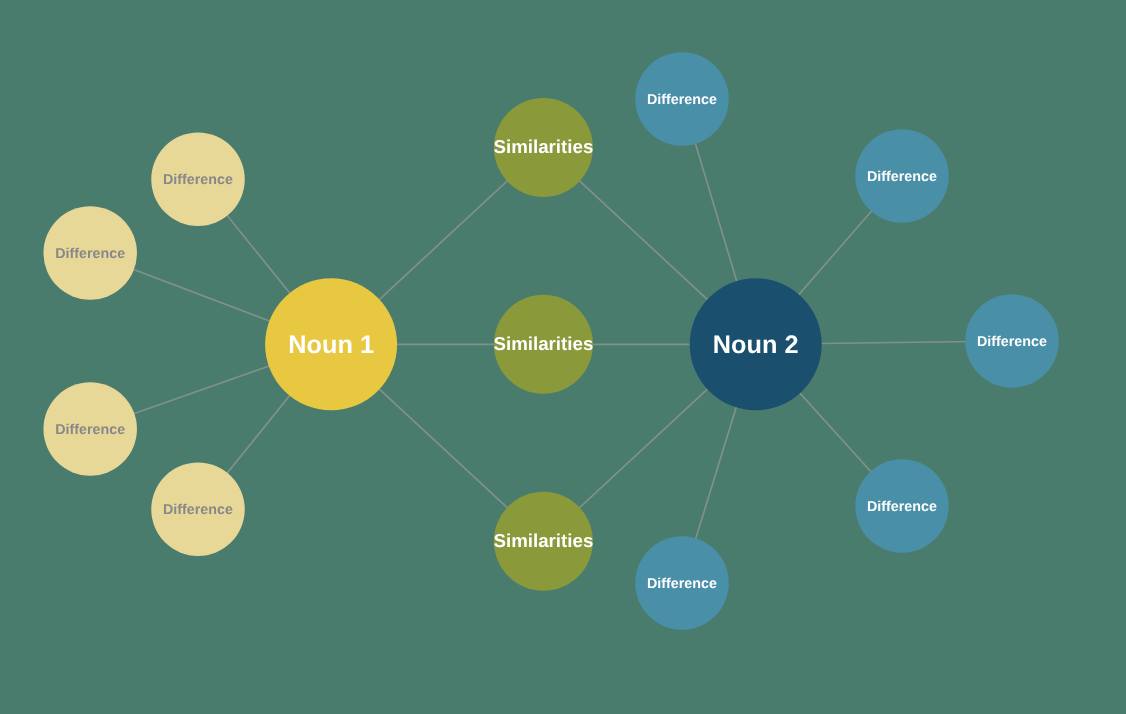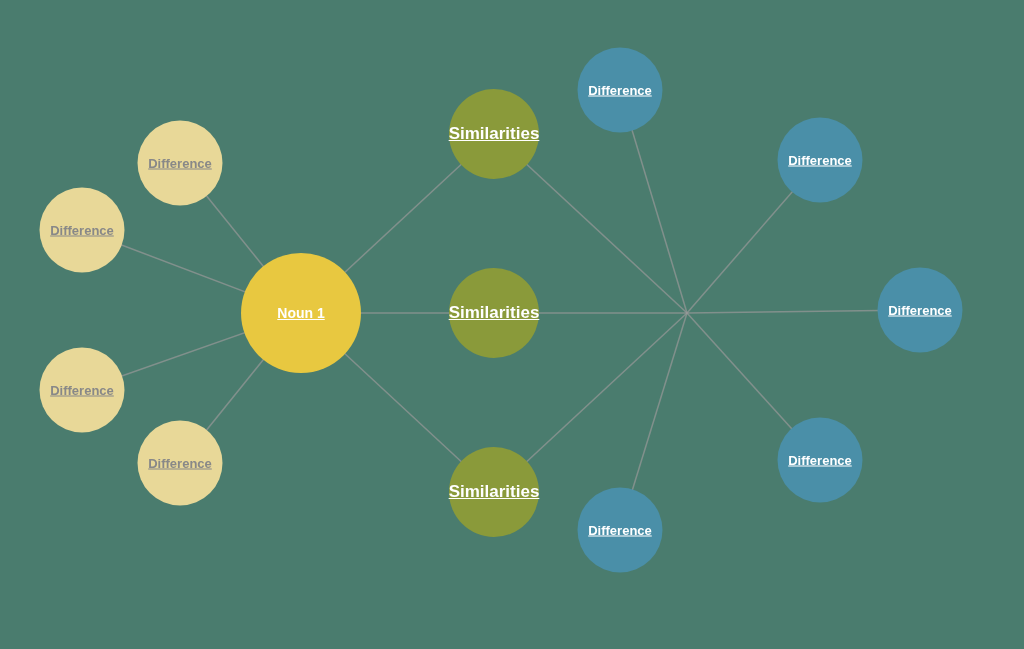--- a/index.html
+++ b/index.html
@@ -26,26 +26,25 @@
       position: absolute;
       border-radius: 50%;
       display: flex;
       align-items: center;
       justify-content: center;
       text-align: right;
       font-weight: 600;
       color: white;
       transform: translate(-50%, -50%);
       cursor: pointer;
-      text-decoration: underline;
     }
     .node-large {
       width: 120px;
       height: 120px;
-      font-size: 14px;
+      font-size: 23px;
     }
     .node-medium {
       width: 90px;
       height: 90px;
       font-size: 17px;
     }
     .node-small {
       width: 85px;
       height: 85px;
       font-size: 13px;
@@ -66,20 +65,21 @@
       <line x1="301" y1="313" x2="82" y2="230" stroke="#999" stroke-width="1.5" opacity="0.7"></line>
       <line x1="301" y1="313" x2="82" y2="390" stroke="#999" stroke-width="1.5" opacity="0.7"></line>
       <line x1="301" y1="313" x2="180" y2="463" stroke="#999" stroke-width="1.5" opacity="0.7"></line>
       <line x1="687" y1="313" x2="620" y2="90" stroke="#999" stroke-width="1.5" opacity="0.7"></line>
       <line x1="687" y1="313" x2="820" y2="160" stroke="#999" stroke-width="1.5" opacity="0.7"></line>
       <line x1="687" y1="313" x2="920" y2="310" stroke="#999" stroke-width="1.5" opacity="0.7"></line>
       <line x1="687" y1="313" x2="820" y2="460" stroke="#999" stroke-width="1.5" opacity="0.7"></line>
       <line x1="687" y1="313" x2="620" y2="530" stroke="#999" stroke-width="1.5" opacity="0.7"></line>
     </svg>
 <div class="node node-large" style="left: 301px; top: 313px; background-color: rgb(232, 200, 64); color: white;">Noun 1</div>
+    <div class="node node-large" style="left: 687px; top: 313px; background-color: rgb(27, 79, 110); color: white;">Noun 2</div>
     <div class="node node-medium" style="left: 494px; top: 134px; background-color: rgb(138, 154, 58); color: white;">Similarities</div>
     <div class="node node-medium" style="left: 494px; top: 313px; background-color: rgb(138, 154, 58); color: white;">Similarities</div>
     <div class="node node-medium" style="left: 494px; top: 492px; background-color: rgb(138, 154, 58); color: white;">Similarities</div>
     <div class="node node-small" style="left: 180px; top: 163px; background-color: rgb(232, 216, 152); color: rgb(136, 136, 136);">Difference</div>
     <div class="node node-small" style="left: 82px; top: 230px; background-color: rgb(232, 216, 152); color: rgb(136, 136, 136);">Difference</div>
     <div class="node node-small" style="left: 82px; top: 390px; background-color: rgb(232, 216, 152); color: rgb(136, 136, 136);">Difference</div>
     <div class="node node-small" style="left: 180px; top: 463px; background-color: rgb(232, 216, 152); color: rgb(136, 136, 136);">Difference</div>
     <div class="node node-small" style="left: 620px; top: 90px; background-color: rgb(74, 143, 168); color: white;">Difference</div>
     <div class="node node-small" style="left: 820px; top: 160px; background-color: rgb(74, 143, 168); color: white;">Difference</div>
     <div class="node node-small" style="left: 920px; top: 310px; background-color: rgb(74, 143, 168); color: white;">Difference</div>

